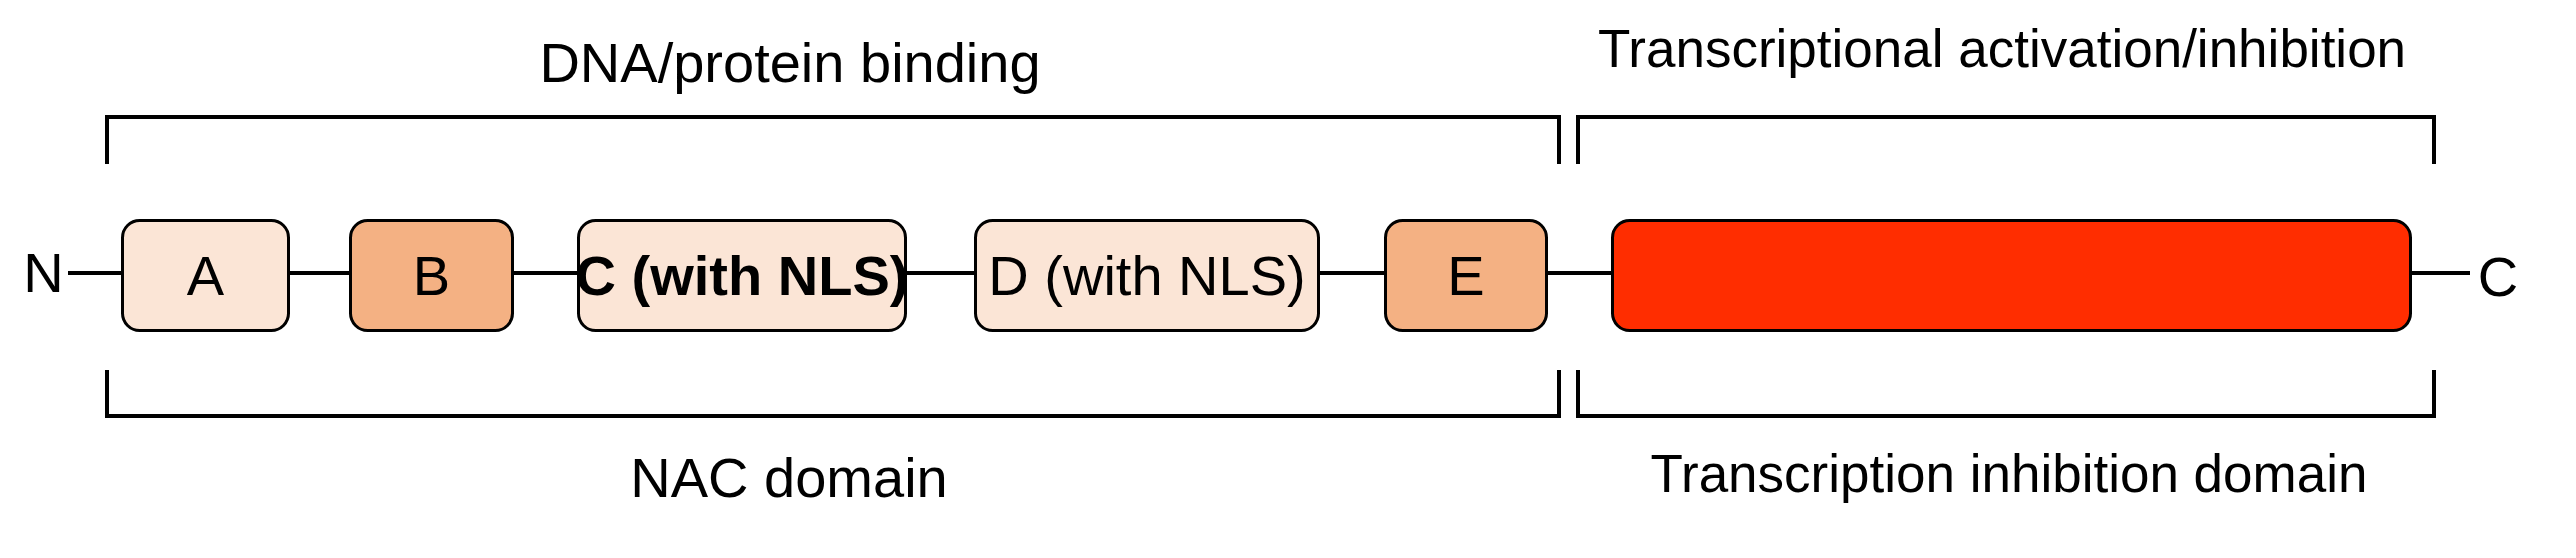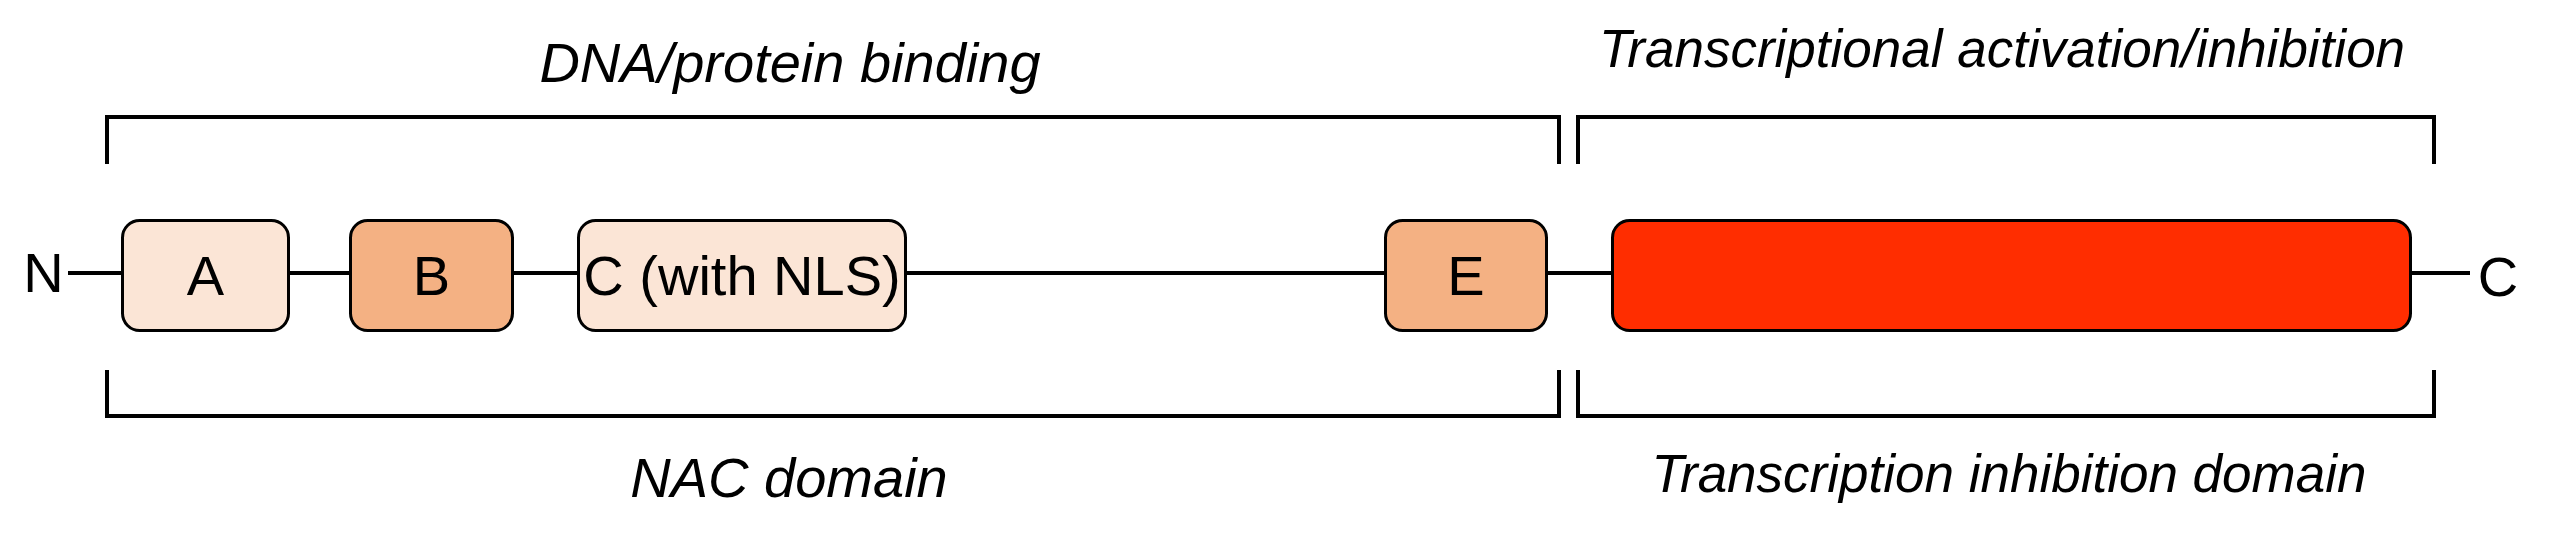--- a/index.html
+++ b/index.html
@@ -36,21 +36,21 @@
     display: flex;
     align-items: center;
     justify-content: center;
     font-size: 56px;
     line-height: 1;
     white-space: nowrap;
     z-index: 2;
   }
   #box-a   { left: 121px;  width: 169px;  }
   #box-b   { left: 349px;  width: 165px;  }
-  #box-c   { left: 577px;  width: 330px;  }
+  #box-c   { left: 577px;  width: 330px; font-weight: bold;  }
   #box-d   { left: 974px; width: 346px;  }
   #box-e   { left: 1384px; width: 164px;  }
   #box-trd { left: 1611px; width: 801px; }
   
   .bracket {
     position: absolute;
     box-sizing: border-box;
     z-index: 1;
   }
   .bracket.top {
@@ -69,21 +69,20 @@
   }
   .bracket.left-span  { left: 105px;  width: 1456px; }
   .bracket.right-span { left: 1576px; width: 860px; }
   
   .annotation {
     position: absolute;
     transform: translateX(-50%);
     white-space: nowrap;
     line-height: 1.05;
     z-index: 3;
-    font-style: italic;
   }
   #label-top-left     { left: 790px; top: 34px;  font-size: 56px; }
   #label-top-right    { left: 2002px; top: 21px;  font-size: 53px; }
   #label-bottom-left  { left: 789px; top: 449px; font-size: 56px; }
   #label-bottom-right { left: 2009px; top: 446px; font-size: 53px; }
   
   .terminus {
     position: absolute;
     font-size: 56px;
     line-height: 1;
@@ -116,20 +115,23 @@
 
   <div class="domain-box" id="box-a" style="background: rgb(251, 229, 214);">
     <span>A</span>
   </div>
   <div class="domain-box" id="box-b" style="background: rgb(244, 177, 131);">
     <span>B</span>
   </div>
   <div class="domain-box" id="box-c" style="background: rgb(251, 229, 214);">
     <span>C (with NLS)</span>
   </div>
+  <div class="domain-box" id="box-d" style="background: rgb(251, 229, 214);">
+    <span>D (with NLS)</span>
+  </div>
   <div class="domain-box" id="box-e" style="background: rgb(244, 177, 131);">
     <span>E</span>
   </div>
   <div class="domain-box" id="box-trd" style="background: rgb(255, 45, 0);">
     <span></span>
   </div>
 
 </div>
 
 

